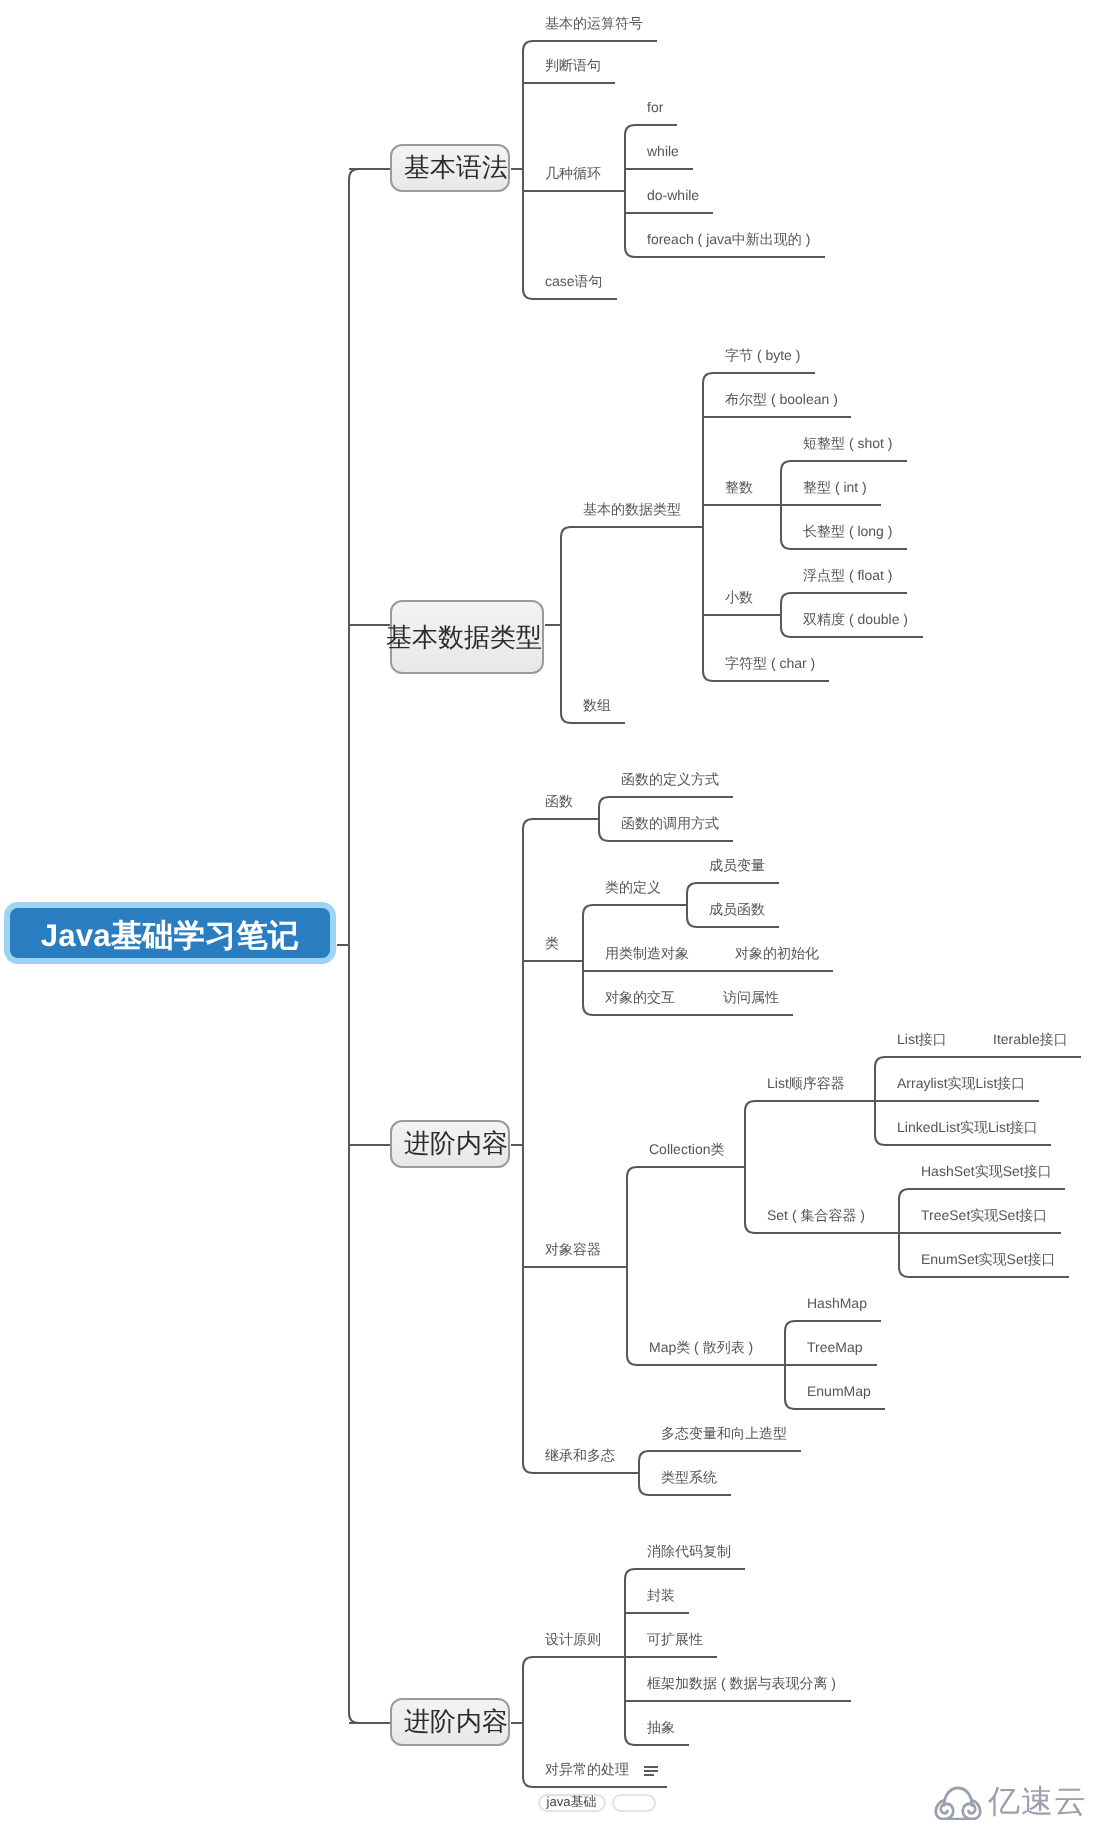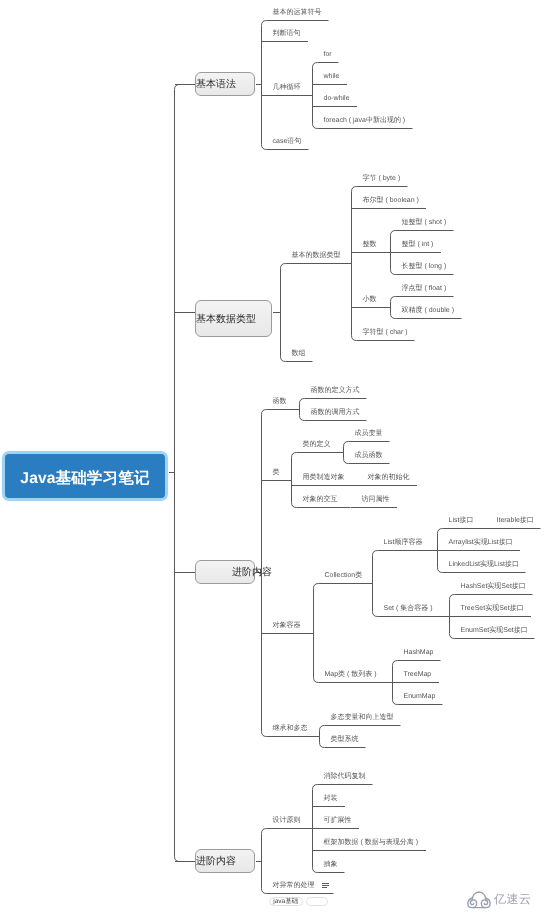--- a/index.html
+++ b/index.html
@@ -8,36 +8,36 @@
        font-family:"Liberation Sans","DejaVu Sans",sans-serif;
        -webkit-font-smoothing:antialiased;text-rendering:geometricPrecision;}
   #canvas{position:relative;width:558px;height:915px;background:#fff;}
   svg#links{position:absolute;left:0;top:0;width:558px;height:915px;pointer-events:none;}
 
   .leaf{position:absolute;white-space:nowrap;font-size:7px;line-height:7px;
         color:#555555;}
   .branch-box{position:absolute;box-sizing:border-box;
         background:linear-gradient(#f3f3f3,#e8e8e8);
         border:1px solid #9b9b9b;border-radius:6px;
-        display:flex;align-items:center;justify-content:flex-start;
-        font-size:10px;color:#2b2b2b;white-space:nowrap;font-family:Liberation Serif, serif;}
+        display:flex;align-items:center;justify-content:flex-end;
+        font-size:13px;color:#2b2b2b;white-space:nowrap;font-family:Liberation Serif, serif;}
   .central{position:absolute;box-sizing:border-box;border-radius:7px;}
   .central .outer{position:absolute;inset:0;border-radius:7px;
         border:3px solid #9ed4f3;background:#9ed4f3;}
   .central .inner{position:absolute;left:3px;top:3px;right:3px;bottom:3px;
         border-radius:4px;background:#2a7dc0;
         display:flex;align-items:center;justify-content:center;
         color:#ffffff;font-size:15.6px;font-weight:bold;white-space:nowrap;
         letter-spacing:0.1px;padding-top:4px;box-sizing:border-box;}
   .tag{position:absolute;box-sizing:border-box;border:1px solid #e3e3e3;
        border-radius:8px;background:#fff;font-size:6.5px;color:#444;
        display:flex;align-items:center;justify-content:center;white-space:nowrap;}
   .note-icon{position:absolute;line-height:0;font-size:0;}
   .watermark{position:absolute;display:flex;align-items:center;}
-  .wm-text{font-size:12px;color:#9aa0ae;letter-spacing:0.5px;
+  .wm-text{font-size:16px;color:#9aa0ae;letter-spacing:0.5px;
            font-family:Liberation Sans, sans-serif;}
 </style>
 </head>
 <body>
 
 <div id="canvas">
   <svg id="links" viewBox="0 0 558 915">
       <path d="M179.5 84.5 Q174.5 84.5 174.5 89.5 L174.5 856.5 Q174.5 861.5 179.5 861.5" fill="none" stroke="#585858" stroke-width="1" shape-rendering="geometricPrecision"></path>
       <path d="M168.5 472.5 L174.5 472.5" fill="none" stroke="#585858" stroke-width="1" shape-rendering="crispEdges"></path>
       <path d="M174.5 84.5 L195.5 84.5" fill="none" stroke="#585858" stroke-width="1" shape-rendering="crispEdges"></path>
@@ -79,21 +79,21 @@
       <path d="M440.5 660.5 L397.5 660.5 Q392.5 660.5 392.5 665.5 L392.5 699.5 Q392.5 704.5 397.5 704.5 L442.5 704.5" fill="none" stroke="#585858" stroke-width="1" shape-rendering="geometricPrecision"></path>
       <path d="M400.5 725.5 L324.5 725.5 Q319.5 725.5 319.5 730.5 L319.5 742.5 Q319.5 747.5 324.5 747.5 L365.5 747.5" fill="none" stroke="#585858" stroke-width="1" shape-rendering="geometricPrecision"></path>
       <path d="M174.5 861.5 L195.5 861.5" fill="none" stroke="#585858" stroke-width="1" shape-rendering="crispEdges"></path>
       <path d="M255.5 861.5 L261.5 861.5" fill="none" stroke="#585858" stroke-width="1" shape-rendering="crispEdges"></path>
       <path d="M312.5 828.5 L266.5 828.5 Q261.5 828.5 261.5 833.5 L261.5 888.5 Q261.5 893.5 266.5 893.5 L333.5 893.5" fill="none" stroke="#585858" stroke-width="1" shape-rendering="geometricPrecision"></path>
       <path d="M312.5 806.5 L344.5 806.5" fill="none" stroke="#585858" stroke-width="1" shape-rendering="crispEdges"></path>
       <path d="M312.5 828.5 L358.5 828.5" fill="none" stroke="#585858" stroke-width="1" shape-rendering="crispEdges"></path>
       <path d="M312.5 850.5 L425.5 850.5" fill="none" stroke="#585858" stroke-width="1" shape-rendering="crispEdges"></path>
       <path d="M372.5 784.5 L317.5 784.5 Q312.5 784.5 312.5 789.5 L312.5 867.5 Q312.5 872.5 317.5 872.5 L344.5 872.5" fill="none" stroke="#585858" stroke-width="1" shape-rendering="geometricPrecision"></path>
     </svg>
-<div class="central" style="left: 2px; top: 451px; width: 166px; height: 50px;">
+<div class="central" style="left: 2px; top: 451px; width: 166px; height: 31px;">
       <div class="outer"></div>
       <div class="inner">Java基础学习笔记</div>
     </div>
     <div class="branch-box" style="left: 195px; top: 72px; width: 60px; height: 24px;">
       <span>基本语法</span>
     </div>
     <div class="leaf" style="left: 272.5px; top: 9px;">基本的运算符号</div>
     <div class="leaf" style="left: 272.5px; top: 30px;">判断语句</div>
     <div class="leaf" style="left: 272.5px; top: 84px;">几种循环</div>
     <div class="leaf" style="left: 323.5px; top: 51px;">for</div>

